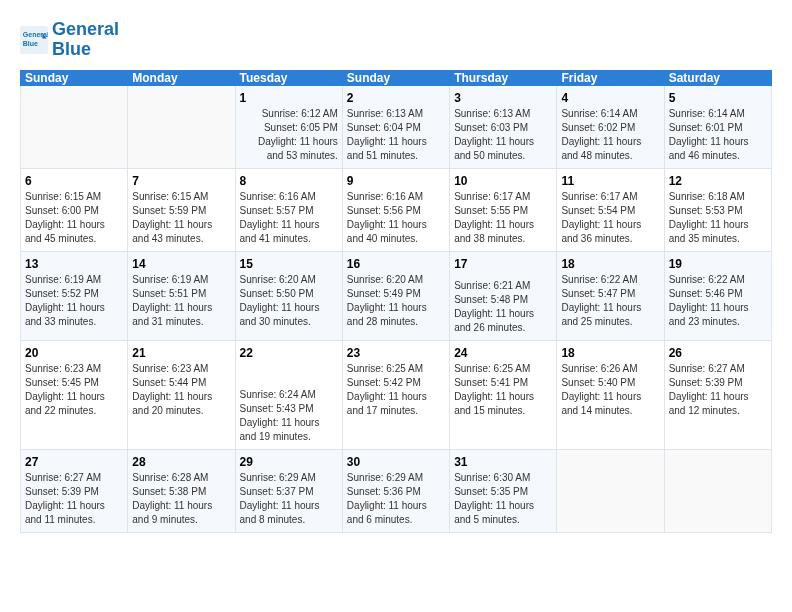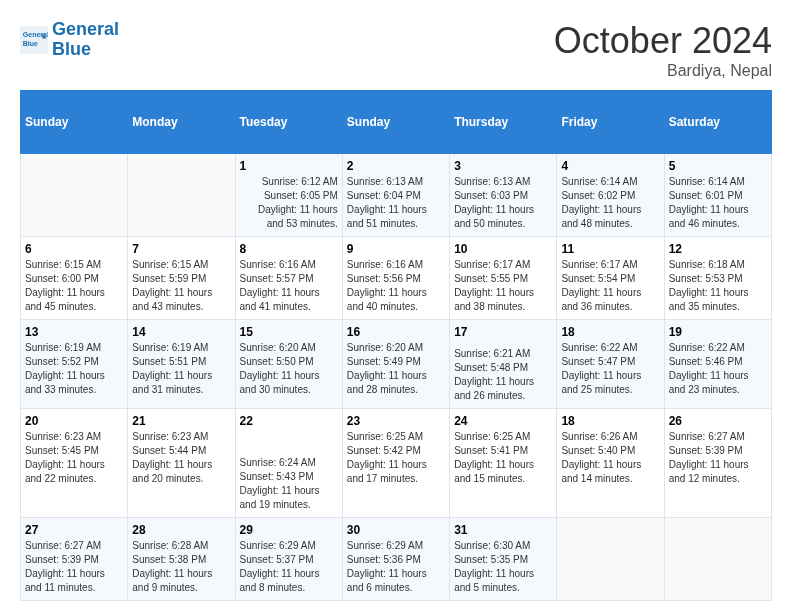--- a/index.html
+++ b/index.html
@@ -49,21 +49,21 @@
     table {
       width: 100%;
       border-collapse: collapse;
       font-size: 11px;
     }
     thead tr {
       background-color: #2b7fd4;
       color: #fff;
     }
     thead th {
-      padding: 24px 4px;
+      padding: 0 4px;
       text-align: left;
       font-weight: bold;
       font-size: 12px;
       border: 1px solid #2b7fd4;
     }
     tbody tr {
       vertical-align: top;
     }
     tbody tr:nth-child(odd) {
       background-color: #f5f8fc;
@@ -102,24 +102,20 @@
       <text x="4" y="28" font-size="10" font-weight="bold" fill="#1a6faf">Blue</text>
       <polygon points="32,10 38,18 32,18" fill="#1a6faf"></polygon>
     </svg>
     <div>
       <div class="logo-text">
         <span>General</span><br>
         <span>Blue</span>
       </div>
     </div>
   </div>
-  <div class="title-block">
-    <div class="month-title">October 2024</div>
-    <div class="location">Bardiya, Nepal</div>
-  </div>
 </div>
 
 <table>
   <thead>
     <tr>
     <th>Sunday</th>
         <th>Monday</th>
         <th>Tuesday</th>
         <th>Sunday</th>
         <th>Thursday</th>

